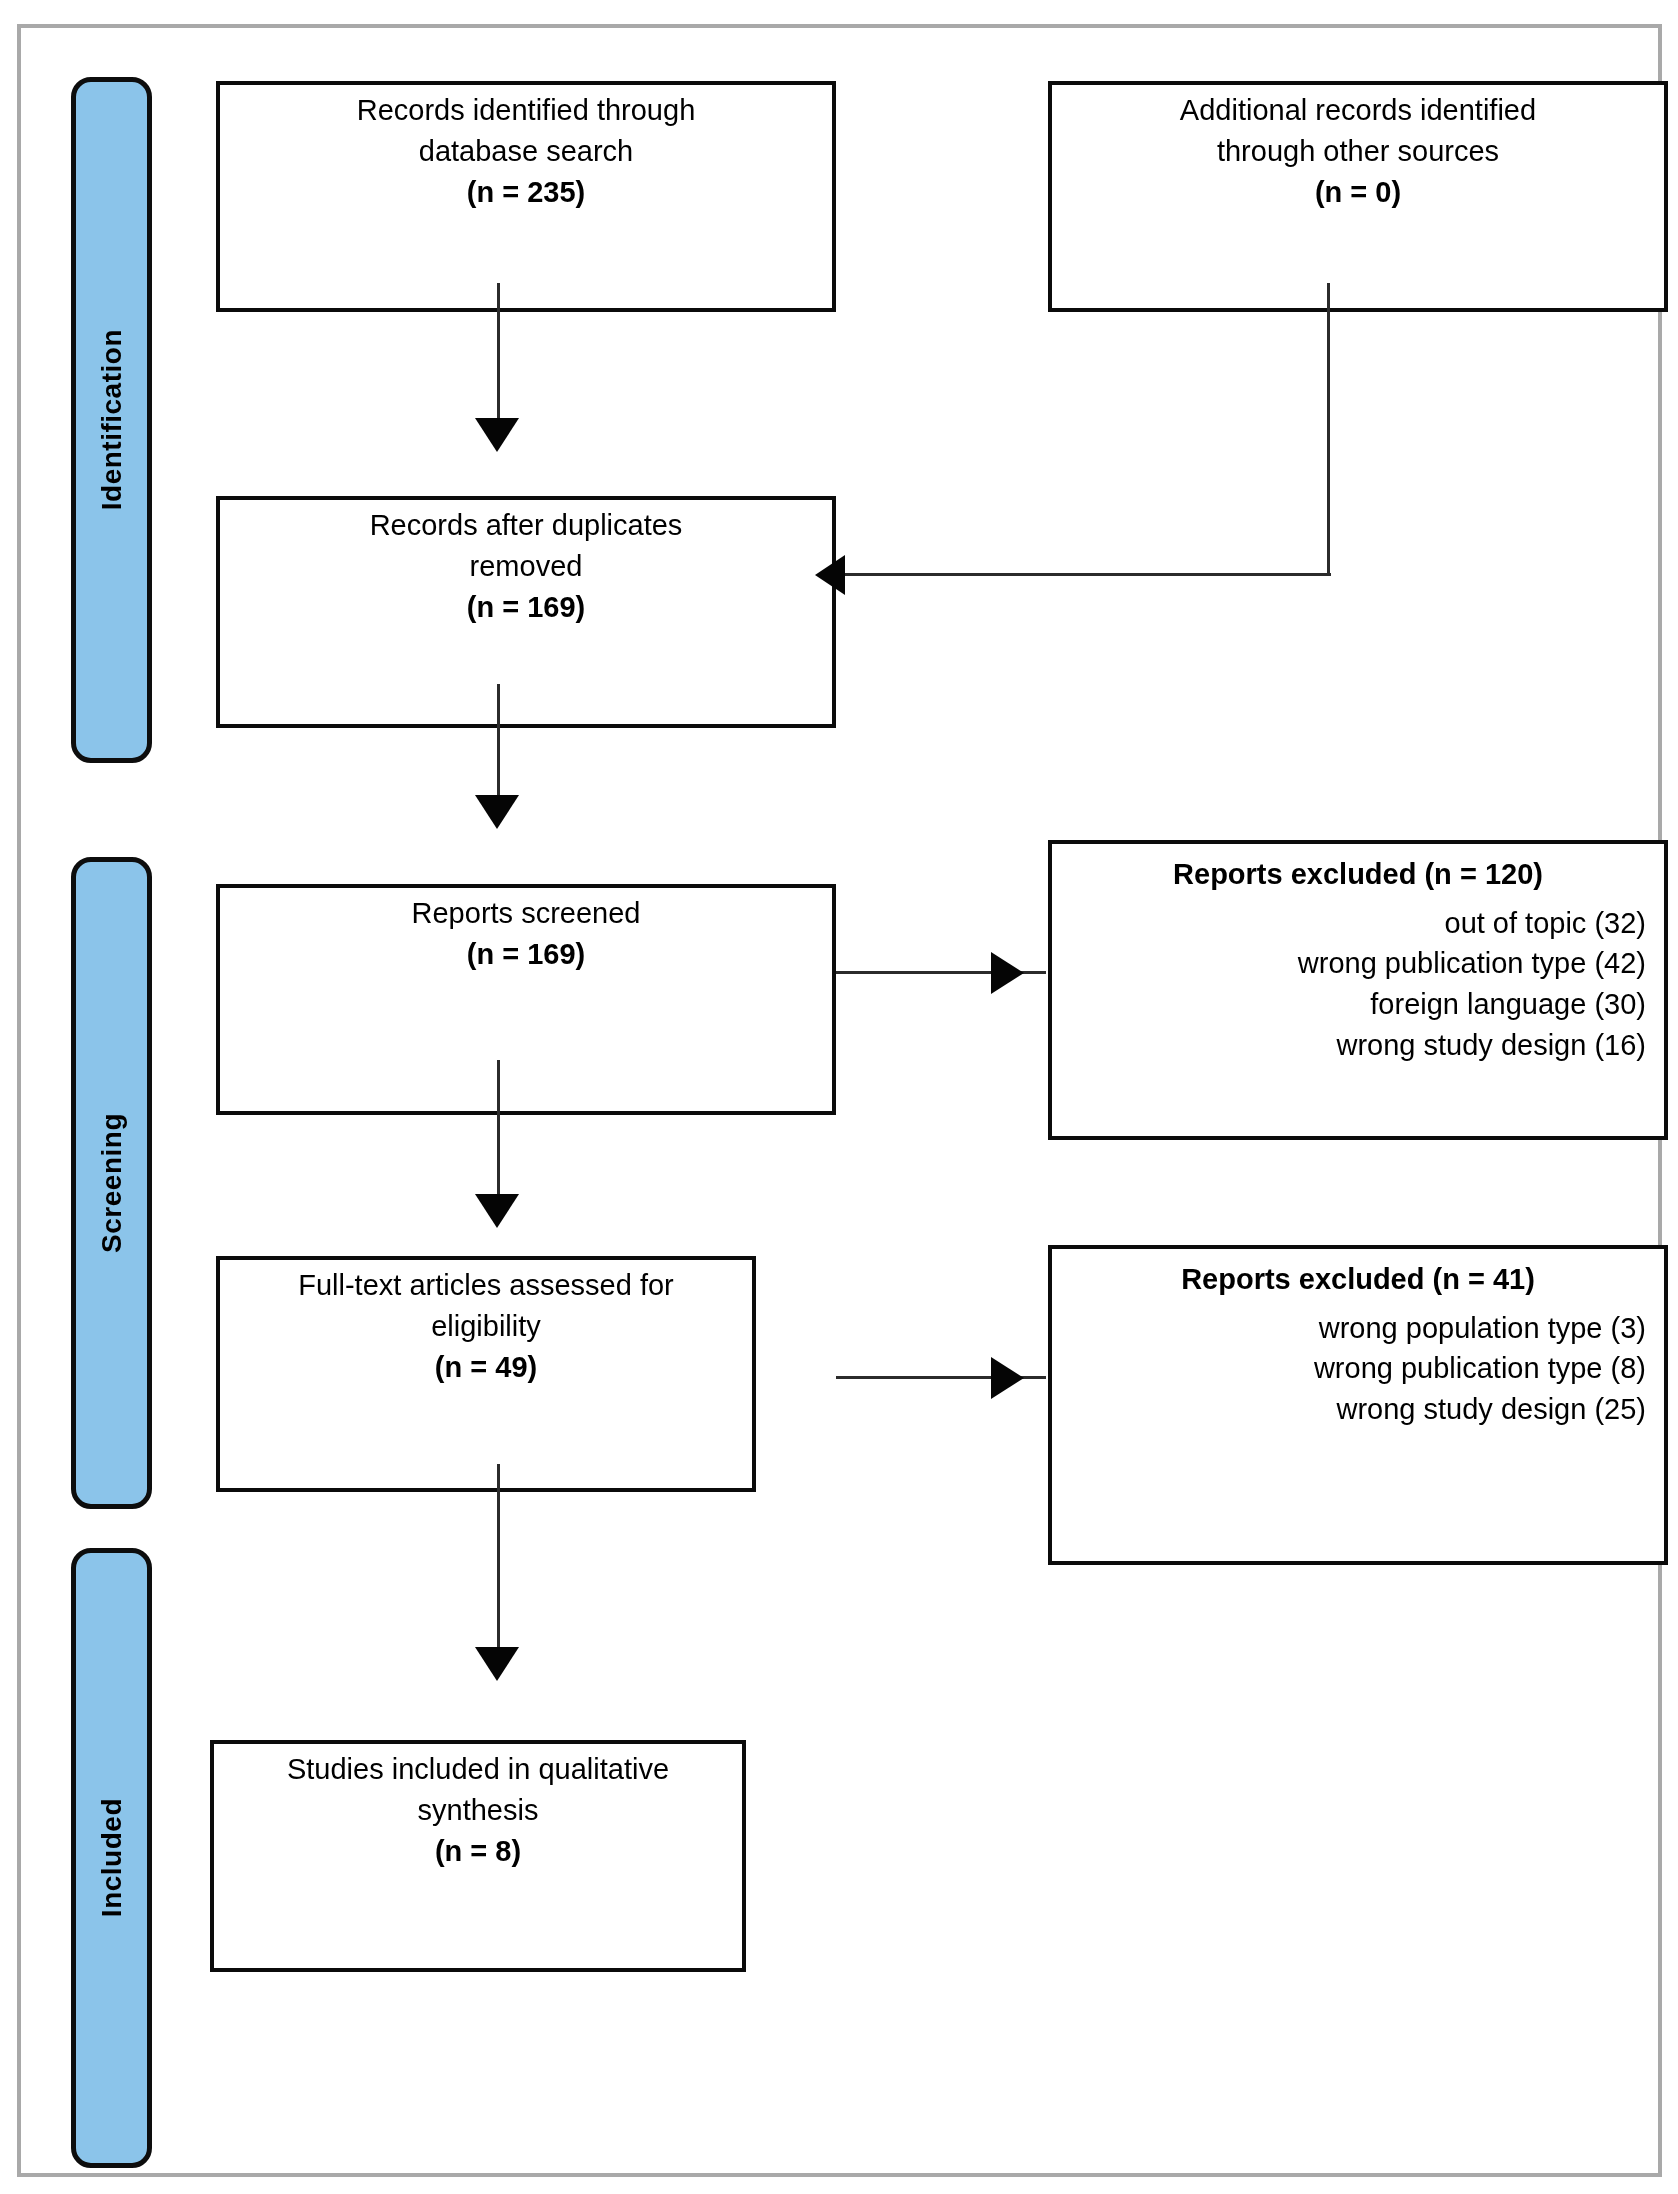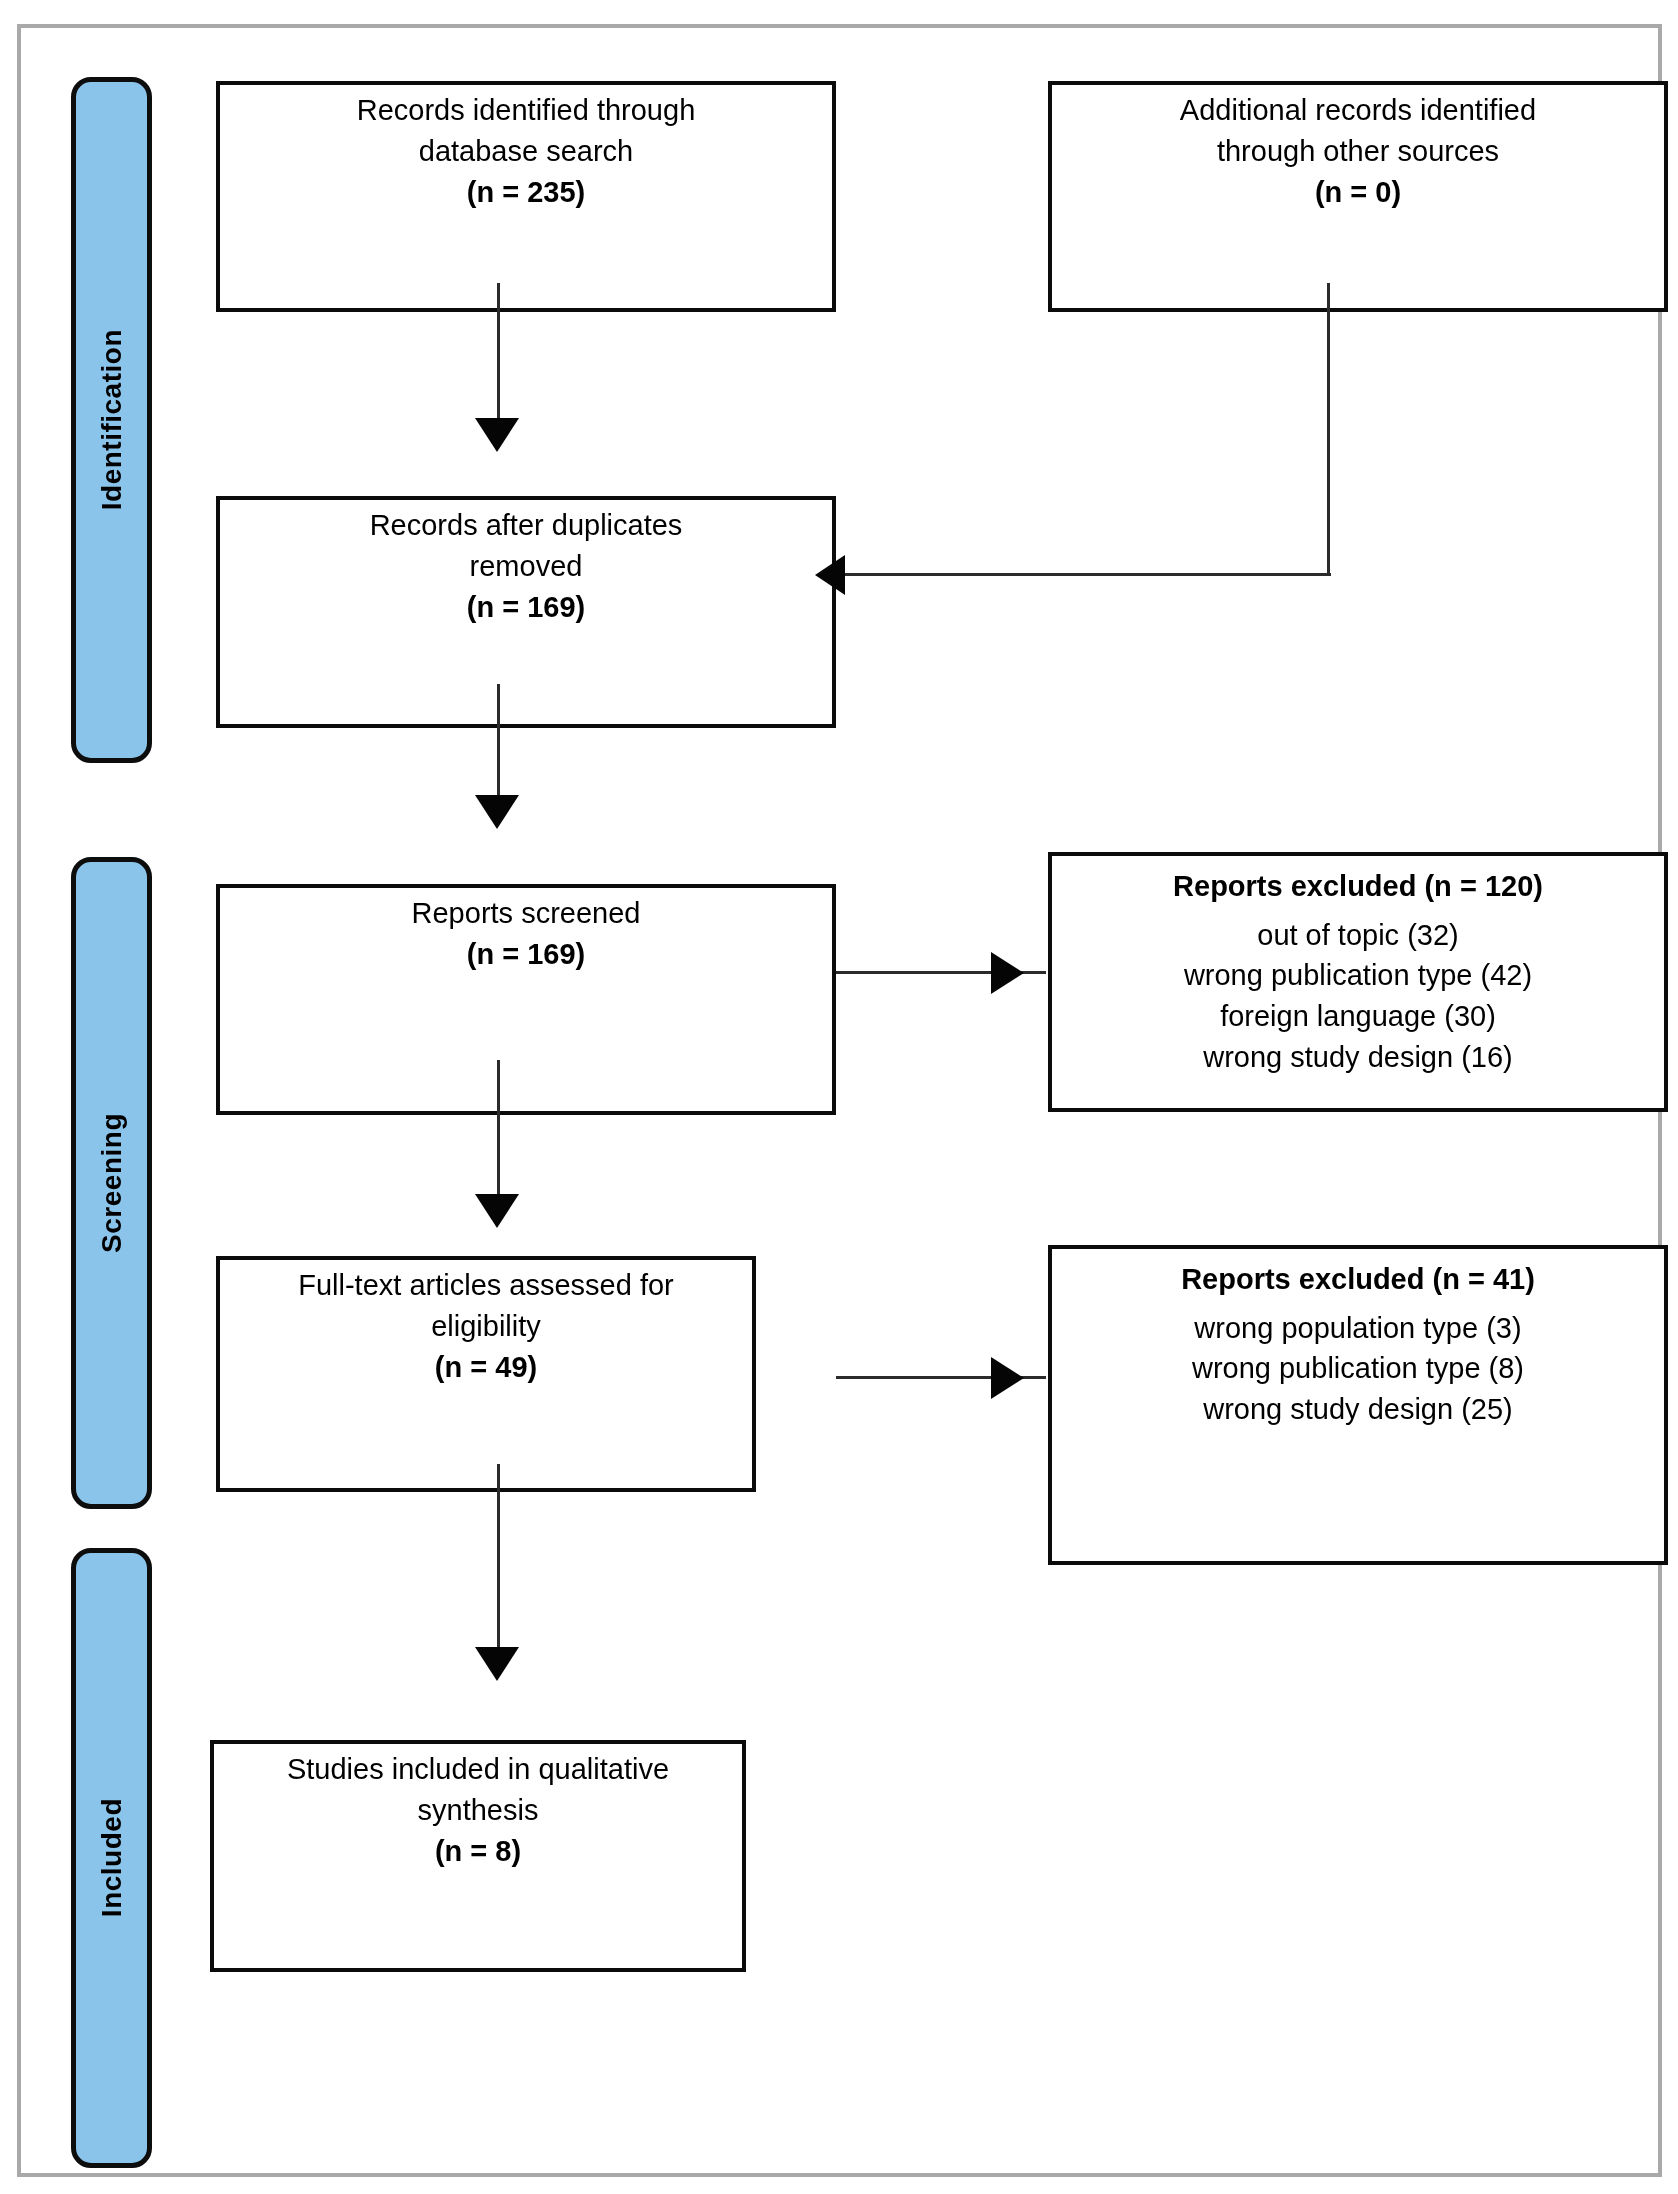--- a/index.html
+++ b/index.html
@@ -78,35 +78,35 @@
   .excl-box{
     position:absolute;
     background:#ffffff;
     border:4.7px solid #0b0b0b;
     box-sizing:border-box;
     padding:14.7px 18px 12.6px 18px;
     display:flex;
     flex-direction:column;
     justify-content:flex-start;
   }
-  #box-excl-1 { left:1027px; top:812px; width:620px; height:260px;margin-top:12px; }
+  #box-excl-1 { left:1027px; top:812px; width:620px; height:300px; }
   #box-excl-2 { left:1027px; top:1217px; width:620px; height:320px; }
   .excl-title{
     font-size:29px;
     font-weight:bold;
     text-align:center;
     color:#000;
     margin-bottom:11.6px;
     white-space:nowrap;
   }
   .excl-reason{
     font-size:29px;
     line-height:1.40;
     color:#000;
-    text-align:center;
+    text-align:right;
     white-space:nowrap;
   }
 
   
   .vline{
     position:absolute;
     width:3.2px;
     background:#2b2b2b;
   }
   .hline{

